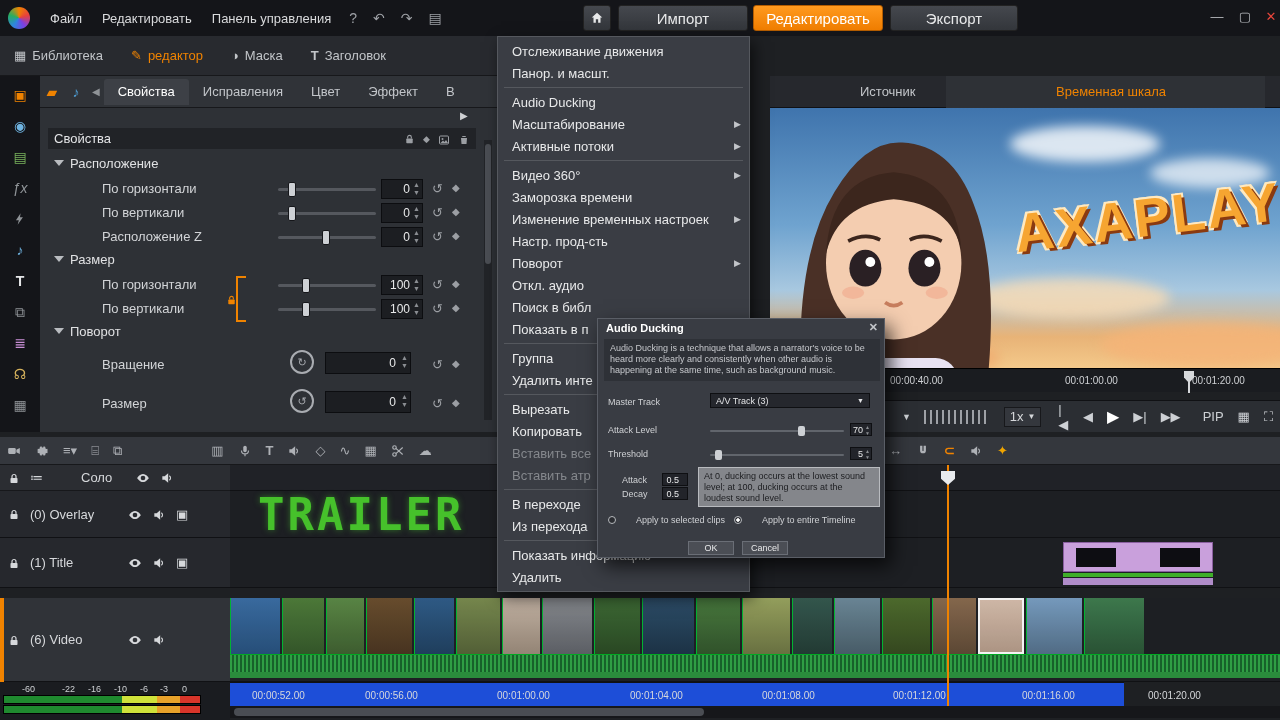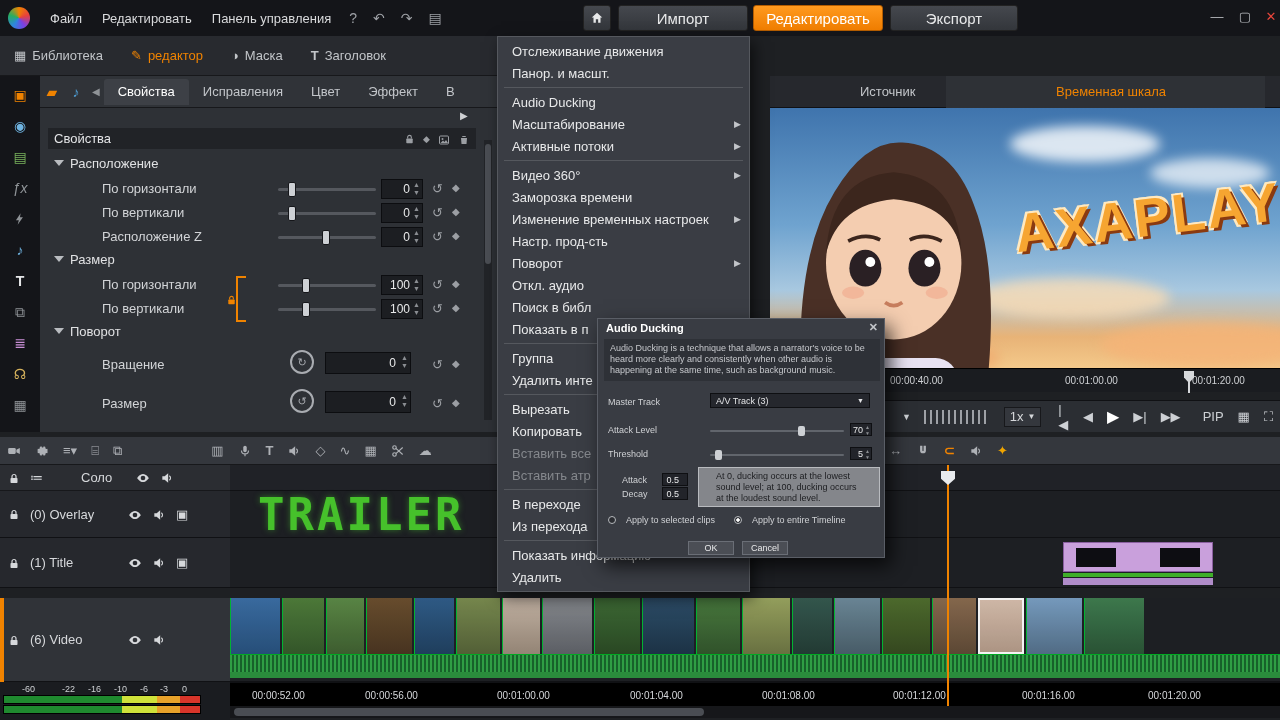--- a/index.html
+++ b/index.html
@@ -61,37 +61,37 @@
   
   .dlg{left:597px;top:318px;width:288px;height:240px;background:#393c43;border:1px solid #5a5e66;box-shadow:6px 8px 18px rgba(0,0,0,.7);z-index:50;font-size:9px}
   .dlg-title{height:18px;display:flex;align-items:center;padding:0 8px;color:#fff;font-weight:bold;font-size:11px}
   .dlg-x{position:absolute;right:6px;top:2px;color:#c2c5c9;font-size:11px}
   .dlg-desc{position:absolute;left:6px;top:20px;width:276px;height:42px;background:#2e3137;color:#c6c8cc;padding:4px 6px;line-height:11px}
   .dl{position:absolute;color:#cfd1d4}
   .dsl{position:absolute;height:2px;background:#61656c;border-radius:1px}
   .dth{position:absolute;top:-4px;width:7px;height:10px;background:#cdd0d4;border-radius:2px}
   .dspin{position:absolute;width:22px;height:13px;background:#22242a;border:1px solid #0e0f12;color:#e8e9ea;display:flex;align-items:center;justify-content:flex-end;padding-right:8px;font-size:9px}
   .darr{position:absolute;right:1px;top:0;font-size:5px;line-height:6px;color:#8a8d92}
-  .tip{position:absolute;left:100px;top:148px;width:182px;height:40px;background:#84868b;border:1px solid #b9bbbf;color:#1c1d20;padding:3px 17px;line-height:11px;z-index:60}
+  .tip{position:absolute;left:100px;top:148px;width:182px;height:40px;background:#84868b;border:1px solid #b9bbbf;color:#1c1d20;padding:3px 5px;line-height:11px;z-index:60}
   .dbtn{position:absolute;top:222px;width:46px;height:14px;background:#4b4e55;border:1px solid #6a6e76;color:#e8e9ea;display:flex;align-items:center;justify-content:center;font-size:9px}
-  .radio{position:absolute;display:flex;align-items:center;gap:10px;color:#cfd1d4}
+  .radio{position:absolute;display:flex;align-items:center;gap:20px;color:#cfd1d4}
   .rdot{width:8px;height:8px;border-radius:50%;border:1px solid #b6b9bd;background:#2b2d32}
   .rdot.on{background:radial-gradient(#fff 0 35%,#2b2d32 45%)}
   
   .ttools{left:0;top:437px;width:1280px;height:28px;background:#34373d;border-bottom:1px solid #17181b;display:flex;align-items:center}
   .tti{color:#aeb1b6;font-size:13px;padding:0 7px;height:22px;display:flex;align-items:center}
   .tti.active{background:#4a4d54;border-radius:3px;color:#f08300}
   .solorow{left:0;top:465px;width:230px;height:26px;background:#2b2d32;border-bottom:1px solid #17181b;display:flex;align-items:center;gap:10px;padding-left:8px}
   .thead{position:absolute;left:0;width:230px;background:#26282d;border-bottom:1px solid #101114;display:flex;align-items:center;gap:10px;padding-left:8px;color:#d6d8db}
   .tbody{position:absolute;left:230px;width:1050px;background:#1d1f23;border-bottom:1px solid #101114}
   .clips{position:absolute;left:0;top:0;height:56px;display:flex;gap:2px}
   .clip{height:56px;border-left:1px solid #0b3;opacity:.95}
   .wave{position:absolute;left:0;top:56px;width:1050px;height:18px;background:repeating-linear-gradient(90deg,#2f9e44 0 2px,#17612a 2px 4px);border-top:1px solid #0a2}
   .trailer{font-family:"DejaVu Sans Mono",monospace;font-weight:bold;font-size:44px;color:#46c12b;letter-spacing:3px;text-shadow:0 0 6px rgba(70,193,43,.5)}
-  .ruler{left:0;top:682px;width:1280px;height:24px;background:#000000;border-top:1px solid #101114;color:#d6d8db;font-size:10px}
+  .ruler{left:0;top:682px;width:1124px;height:24px;background:#1d4ed8;border-top:1px solid #101114;color:#d6d8db;font-size:10px}
   .meter{left:0;top:682px;width:230px;height:38px;background:#1a1c20;z-index:5;font-size:9px;color:#cfd1d4}
   .mbar{position:absolute;left:4px;width:196px;height:7px;background:linear-gradient(90deg,#1f8a2f 0 60%,#cfe23a 60% 78%,#e8a22a 78% 90%,#d8352a 90% 100%);outline:1px solid #000}
   .scroll{left:230px;top:706px;width:1050px;height:12px;background:#16171a}
   .sthumb{position:absolute;left:4px;top:2px;width:470px;height:8px;background:#4a4d53;border-radius:4px}
   .playhead{left:947px;top:465px;width:2px;height:241px;background:#f08300;z-index:30}
   .phandle{left:941px;top:471px;width:14px;height:14px;background:#e9ebee;clip-path:polygon(0 0,100% 0,100% 55%,50% 100%,0 55%);z-index:31}
 </style>
 </head>
 <body>
 

